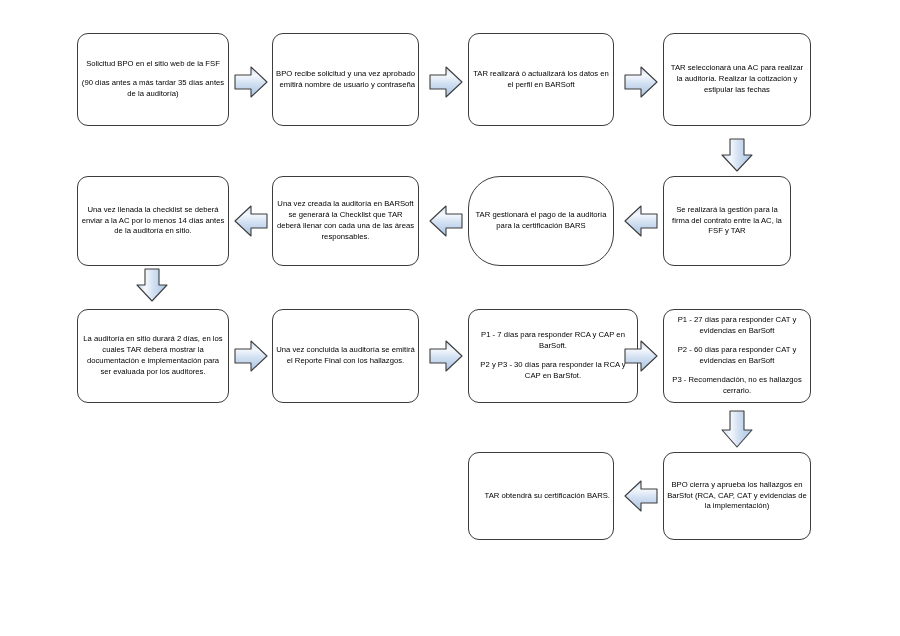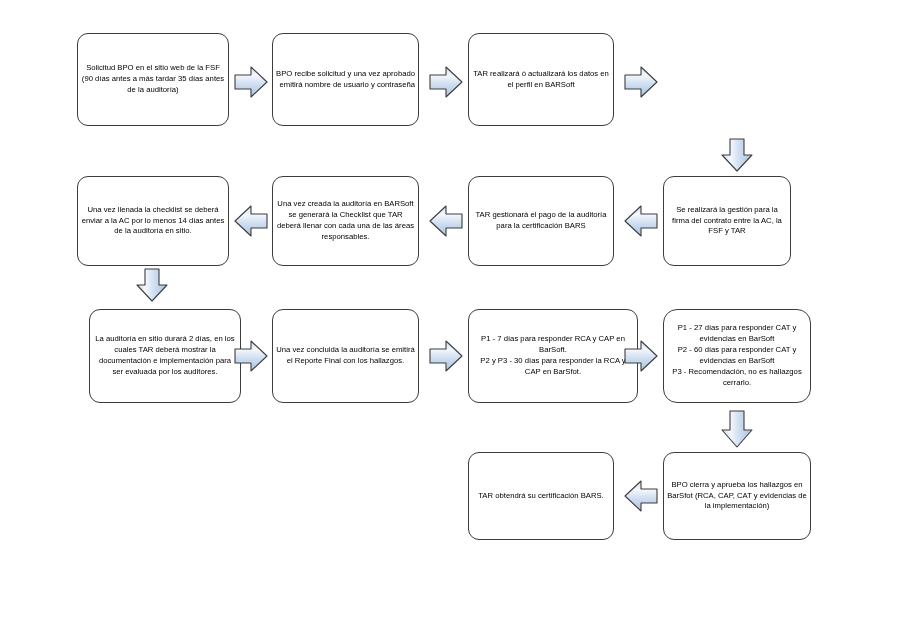--- a/index.html
+++ b/index.html
@@ -36,20 +36,21 @@
     font-size: 7.7px;
     line-height: 1.42;
     padding: 4px 3px;
     box-shadow: 0 0 0 rgba(0,0,0,0);
   }
   .pbox .para {
     display: block;
     width: 100%;
   }
   .pbox .para + .para {
+    margin-top: 8px;
   }
 
   
   .arrow {
     position: absolute;
   }
   .arrow svg {
     display: block;
     overflow: visible;
   }
@@ -91,20 +92,23 @@
   <div class="pbox" style="left:468px; top:33px; width:146px; height:93px;">
     <span class="para">TAR realizará ó actualizará los datos en el perfil en BARSoft</span>
   </div>
 
   <div class="arrow" style="left:622px; top:63px; width:38px; height:38px;">
     <svg width="38" height="38" viewBox="0 0 38 38">
       <polygon points="3,12 19,12 19,4 35,19 19,34 19,26 3,26" fill="url(#gR1)" stroke="#3c3c3c" stroke-width="1.1" stroke-linejoin="round"></polygon>
     </svg>
   </div>
 
+  <div class="pbox" style="left:663px; top:33px; width:148px; height:93px;">
+    <span class="para">TAR seleccionará una AC para realizar la auditoría. Realizar la cotización y estipular las fechas</span>
+  </div>
 
   <div class="arrow" style="left:718px; top:136px; width:38px; height:38px;">
     <svg width="38" height="38" viewBox="0 0 38 38">
       <defs>
         <linearGradient id="gD1" x1="0" y1="0" x2="1" y2="0">
           <stop offset="0%" stop-color="#ccdcf0"></stop>
           <stop offset="28%" stop-color="#f4f8fd"></stop>
           <stop offset="55%" stop-color="#d2e0f2"></stop>
           <stop offset="100%" stop-color="#a9c3e2"></stop>
         </linearGradient>
@@ -134,41 +138,41 @@
   <div class="pbox" style="left:272px; top:176px; width:147px; height:90px;">
     <span class="para">Una vez creada la auditoría en BARSoft se generará la Checklist que TAR deberá llenar con cada una de las áreas responsables.</span>
   </div>
 
   <div class="arrow" style="left:427px; top:202px; width:38px; height:38px;">
     <svg width="38" height="38" viewBox="0 0 38 38">
       <polygon points="35,12 19,12 19,4 3,19 19,34 19,26 35,26" fill="url(#gL1)" stroke="#3c3c3c" stroke-width="1.1" stroke-linejoin="round"></polygon>
     </svg>
   </div>
 
-  <div class="pbox" style="left:468px; top:176px; width:146px; height:90px;">
+  <div class="pbox" style="left:468px; top:176px; width:146px; height:90px;border-radius:32px;">
     <span class="para">TAR gestionará el pago de la auditoría para la certificación BARS</span>
   </div>
 
   <div class="arrow" style="left:622px; top:202px; width:38px; height:38px;">
     <svg width="38" height="38" viewBox="0 0 38 38">
       <polygon points="35,12 19,12 19,4 3,19 19,34 19,26 35,26" fill="url(#gL1)" stroke="#3c3c3c" stroke-width="1.1" stroke-linejoin="round"></polygon>
     </svg>
   </div>
 
   <div class="pbox" style="left:663px; top:176px; width:128px; height:90px;">
     <span class="para">Se realizará la gestión para la firma del contrato entre la AC, la FSF y TAR</span>
   </div>
 
   <div class="arrow" style="left:133px; top:266px; width:38px; height:38px;">
     <svg width="38" height="38" viewBox="0 0 38 38">
       <polygon points="12,3 26,3 26,19 34,19 19,35 4,19 12,19" fill="url(#gD1)" stroke="#3c3c3c" stroke-width="1.1" stroke-linejoin="round"></polygon>
     </svg>
   </div>
 
-  <div class="pbox" style="left:77px; top:309px; width:152px; height:94px;margin-left:12px;">
+  <div class="pbox" style="left:77px; top:309px; width:152px; height:94px;">
     <span class="para">La auditoría en sitio durará 2 días, en los cuales TAR deberá mostrar la documentación e implementación para ser evaluada por los auditores.</span>
   </div>
 
   <div class="arrow" style="left:232px; top:337px; width:38px; height:38px;">
     <svg width="38" height="38" viewBox="0 0 38 38">
       <polygon points="3,12 19,12 19,4 35,19 19,34 19,26 3,26" fill="url(#gR1)" stroke="#3c3c3c" stroke-width="1.1" stroke-linejoin="round"></polygon>
     </svg>
   </div>
 
   <div class="pbox" style="left:272px; top:309px; width:147px; height:94px;">
@@ -185,33 +189,33 @@
     <span class="para">P1 - 7 días para responder RCA y CAP en BarSoft.</span>
     <span class="para">P2 y P3 - 30 días para responder la RCA y CAP en BarSfot.</span>
   </div>
 
   <div class="arrow" style="left:622px; top:337px; width:38px; height:38px;">
     <svg width="38" height="38" viewBox="0 0 38 38">
       <polygon points="3,12 19,12 19,4 35,19 19,34 19,26 3,26" fill="url(#gR1)" stroke="#3c3c3c" stroke-width="1.1" stroke-linejoin="round"></polygon>
     </svg>
   </div>
 
-  <div class="pbox" style="left:663px; top:309px; width:148px; height:94px;border-radius:14px;">
+  <div class="pbox" style="left:663px; top:309px; width:148px; height:94px;">
     <span class="para">P1 - 27 días para responder CAT y evidencias en BarSoft</span>
     <span class="para">P2 - 60 días para responder CAT y evidencias en BarSoft</span>
     <span class="para">P3 - Recomendación, no es hallazgos cerrarlo.</span>
   </div>
 
   <div class="arrow" style="left:718px; top:408px; width:38px; height:42px;">
     <svg width="38" height="42" viewBox="0 0 38 42">
       <polygon points="12,3 26,3 26,22 34,22 19,39 4,22 12,22" fill="url(#gD1)" stroke="#3c3c3c" stroke-width="1.1" stroke-linejoin="round"></polygon>
     </svg>
   </div>
 
-  <div class="pbox" style="left:468px; top:452px; width:146px; height:88px;">
+  <div class="pbox" style="left:468px; top:452px; width:146px; height:88px;text-align:right;">
     <span class="para">TAR obtendrá su certificación BARS.</span>
   </div>
 
   <div class="arrow" style="left:622px; top:477px; width:38px; height:38px;">
     <svg width="38" height="38" viewBox="0 0 38 38">
       <polygon points="35,12 19,12 19,4 3,19 19,34 19,26 35,26" fill="url(#gL1)" stroke="#3c3c3c" stroke-width="1.1" stroke-linejoin="round"></polygon>
     </svg>
   </div>
 
   <div class="pbox" style="left:663px; top:452px; width:148px; height:88px;align-items:center;">

